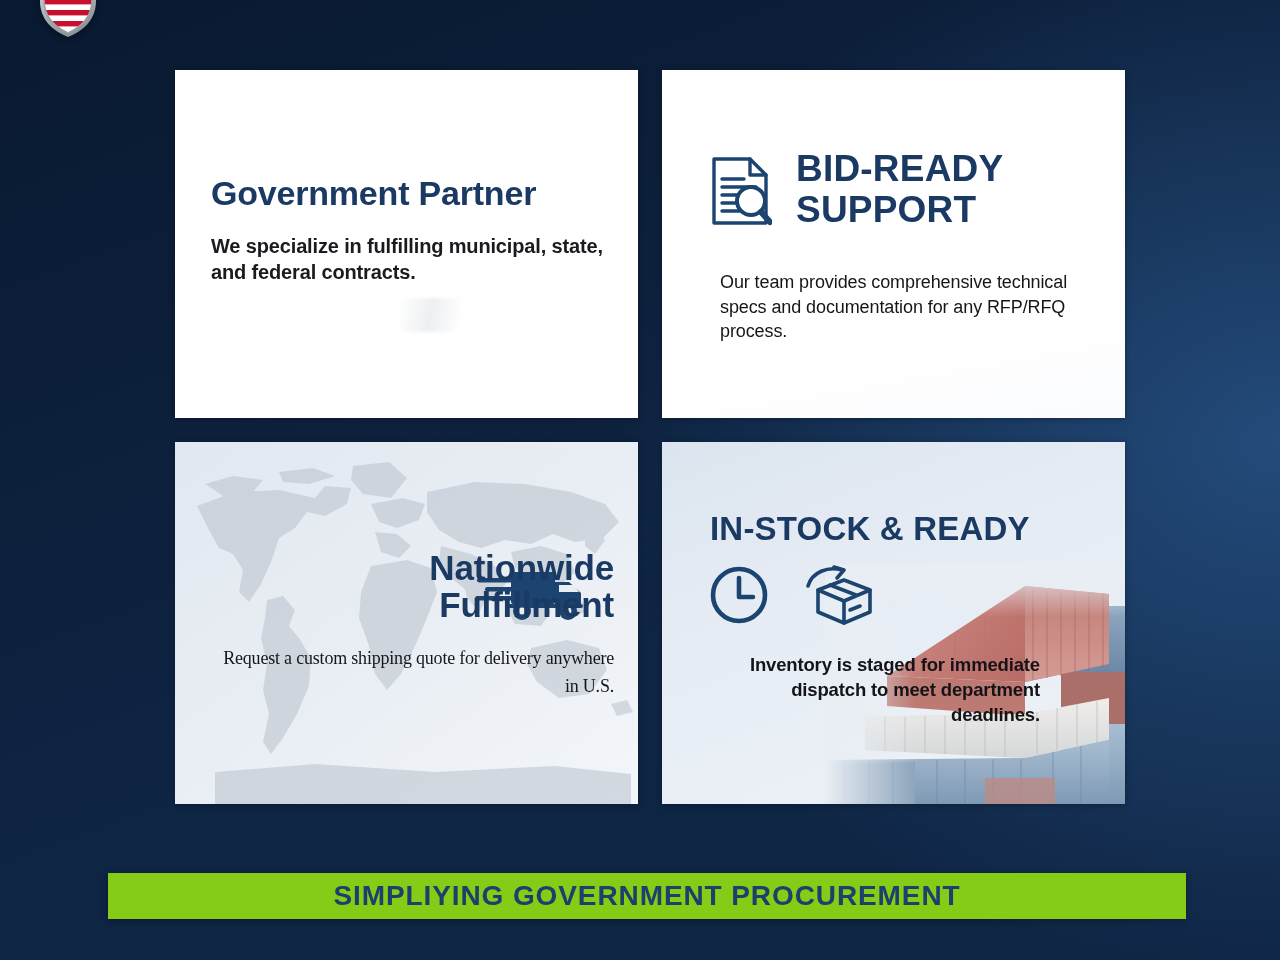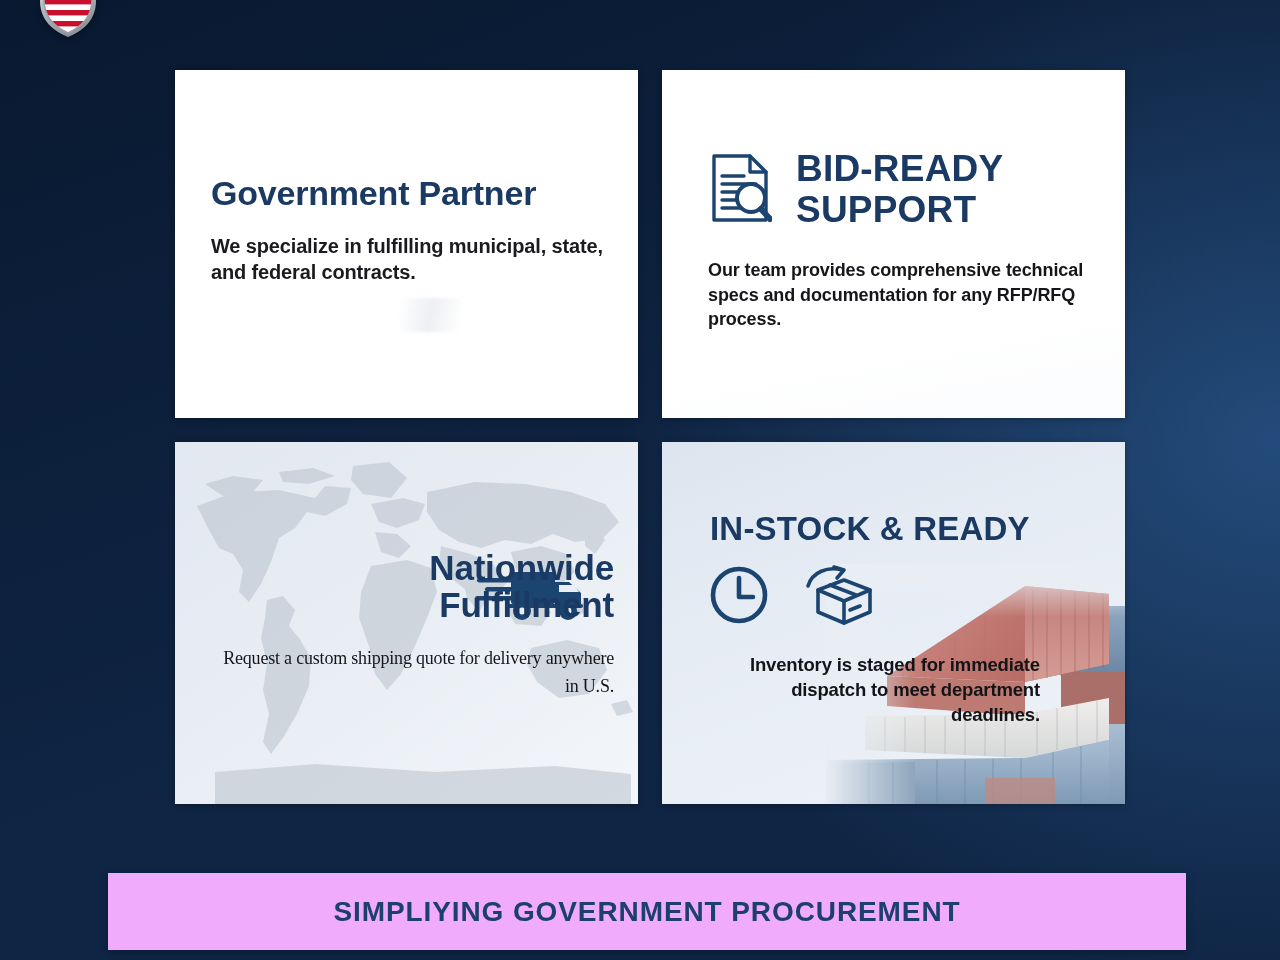--- a/index.html
+++ b/index.html
@@ -92,37 +92,37 @@
     width: 64px;
     height: 78px;
     z-index: 6;
     filter: drop-shadow(0 2px 3px rgba(0,0,0,0.35));
   }
 
   
   #card-bid { background: linear-gradient(170deg,#ffffff 0%, #ffffff 72%, #fbfcfe 100%); }
   .bid-head-row {
     position:absolute; left:48px; top:78px;
-    display:flex; align-items:flex-start; gap:24px;
+    display:flex; align-items:center; gap:24px;
   }
   #doc-search-icon { width: 62px; height: 72px; flex: 0 0 auto; margin-top:4px; }
   #bid-title {
     color: #1a3a63;
     font-family: "Liberation Sans Narrow", "Liberation Sans", sans-serif;
     font-weight: 700;
     font-size: 37px;
     line-height: 41px;
     letter-spacing: 0.2px;
     margin: 0;
     white-space: pre-line;
   }
   #bid-body {
     position:absolute; left:46px; top:188px; right:34px;
-    color:#16161a; font-weight:700; font-size:18px; line-height:24.5px;
-    letter-spacing:-0.1px; margin:0;
+    color:#16161a; font-weight:400; font-size:18px; line-height:24.5px;
+    letter-spacing:-0.1px; margin:12px;
   }
 
   
   #card-nation { background: linear-gradient(145deg,#e2e8f0 0%, #e9eef4 50%, #f3f6fa 100%); }
   #world-map { position:absolute; left:0; top:0; width:100%; height:100%; opacity:.55; }
   .nation-inner { position:absolute; left:44px; top:108px; right:24px; }
   #nation-title { font-size:35px; line-height:36.5px; margin:0 0 21px 0; white-space: pre-line; }
   #nation-body {
     color:#16161a; font-weight:400; font-size:18px; line-height:28px;
     letter-spacing:-0.2px; margin:0;
@@ -143,22 +143,22 @@
   #box-return-icon { width:76px; height:62px; }
   #stock-body {
     position:absolute; left:48px; top:210px; width:330px;
     color:#141418; font-weight:700; font-size:18.5px; line-height:25px;
     letter-spacing:-0.15px; margin:0;
   }
 
   
   #bottom-banner {
     position:absolute; left:108px; top:873px;
-    width:1078px; height:77px;
-    background:#f0abfc;
+    width:1078px; height:46px;
+    background:#84cc16;
     display:flex; align-items:center; justify-content:center;
     box-shadow: 0 2px 7px rgba(0,0,0,0.28);
     z-index:4;
   }
   #banner-text {
     color:#1c3f6e;
     font-family:"Liberation Sans Narrow","Liberation Sans",sans-serif;
     font-weight:700;
     font-size:28px;
     letter-spacing:0.9px;

